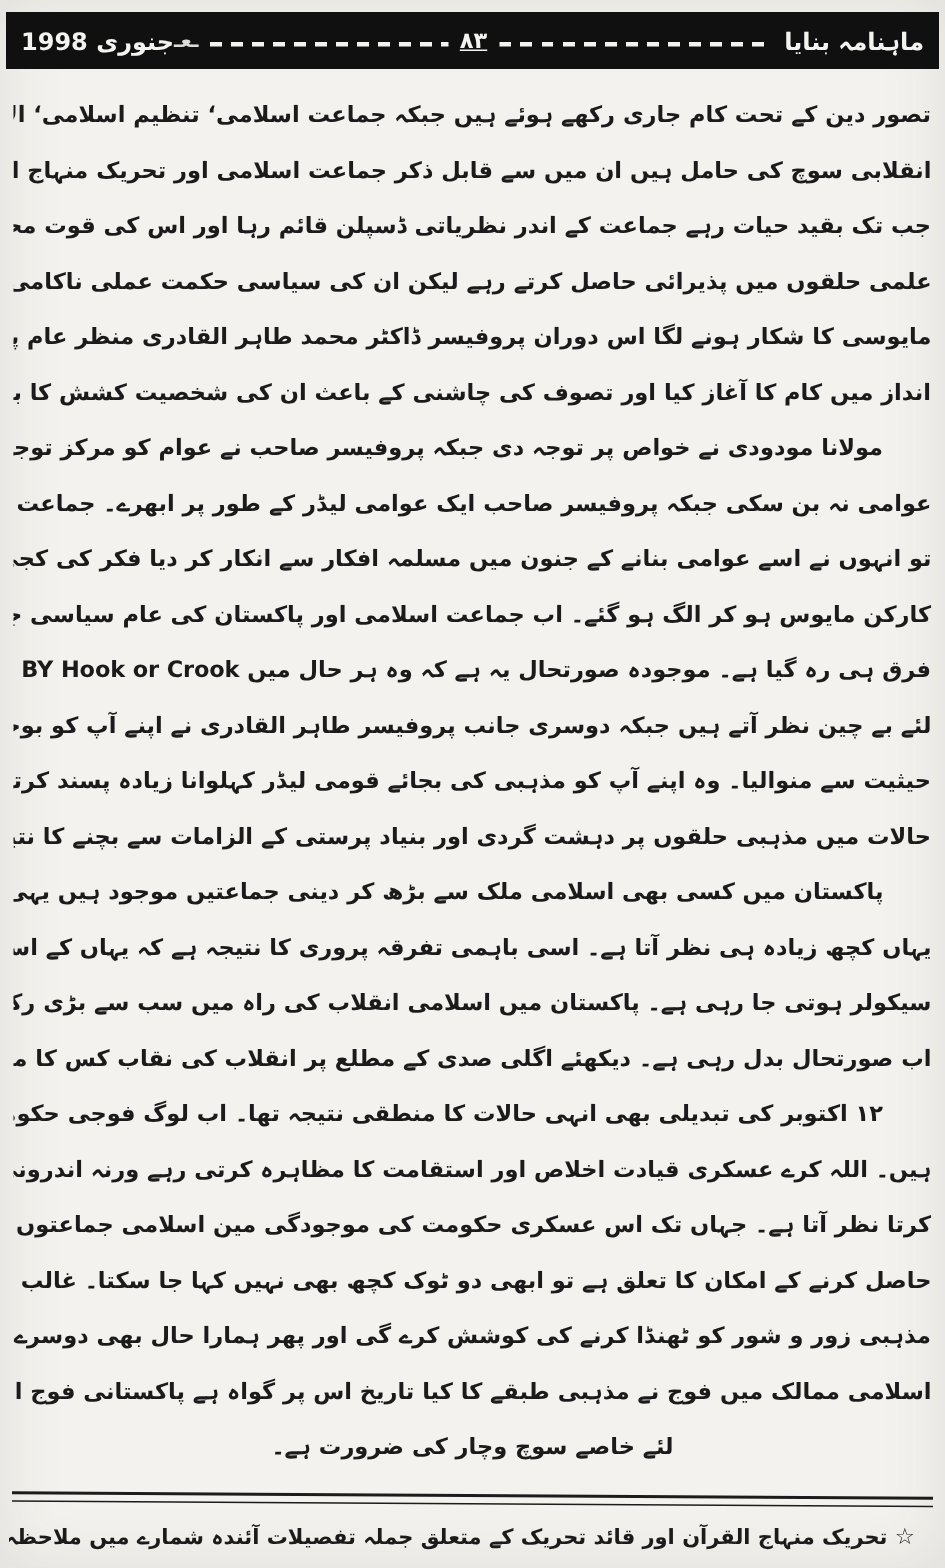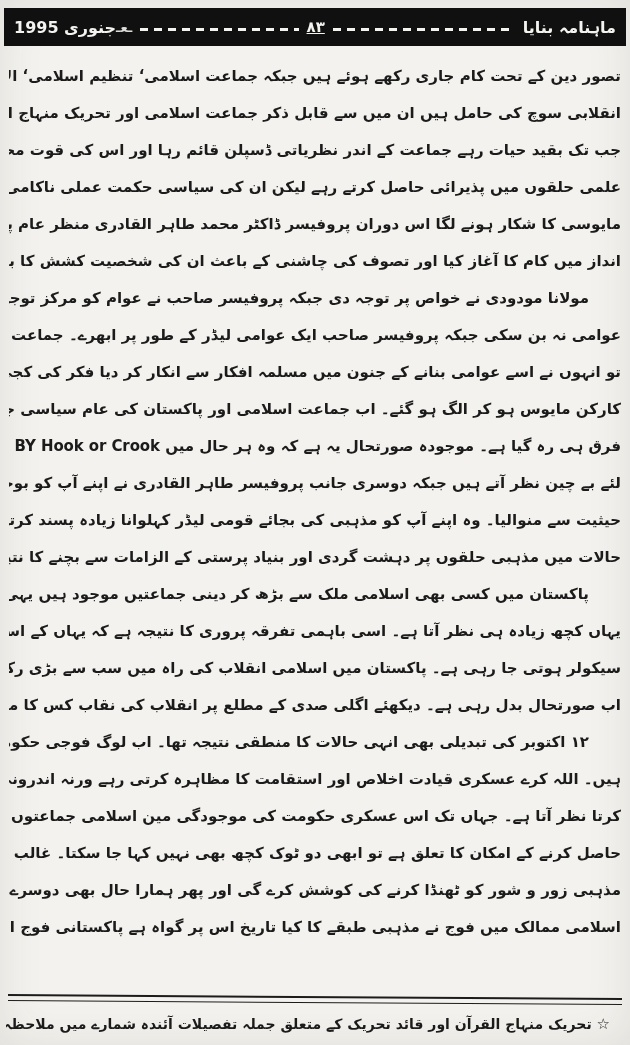--- a/index.html
+++ b/index.html
@@ -92,21 +92,21 @@
 <body>
 
 <div class="page">
 
   <div class="header-bar" dir="rtl">
     <span class="h-title">ماہنامہ بنایا</span>
     <span class="h-dashes grow-a"></span>
     <span class="h-page">۸۳</span>
     <span class="h-dashes grow-b"></span>
     <span class="h-orn">ـعـ</span>
-    <span class="h-date">جنوری 1995</span>
+    <span class="h-date">جنوری 1998</span>
   </div>
 
   <div class="body-text" dir="rtl">
       <div class="paragraph">
         <div class="line justify">تصور دین کے تحت کام جاری رکھے ہوئے ہیں جبکہ جماعت اسلامی‘ تنظیم اسلامی‘ الاخوان اور تحریک منہاج القرآن</div>
         <div class="line justify">انقلابی سوچ کی حامل ہیں ان میں سے قابل ذکر جماعت اسلامی اور تحریک منہاج القرآن کا کام ہے۔ مولانا مودودی</div>
         <div class="line justify">جب تک بقید حیات رہے جماعت کے اندر نظریاتی ڈسپلن قائم رہا اور اس کی قوت محسوس ہوتی رہی۔ مولانا کے افکار</div>
         <div class="line justify">علمی حلقوں میں پذیرائی حاصل کرتے رہے لیکن ان کی سیاسی حکمت عملی ناکامی سے دوچار ہوئی لہذا اسلام پسند طبقہ</div>
         <div class="line justify">مایوسی کا شکار ہونے لگا اس دوران پروفیسر ڈاکٹر محمد طاہر القادری منظر عام پر آگئے انہوں نے کسی کو چھیڑے بغیر جدید</div>
         <div class="line center">انداز میں کام کا آغاز کیا اور تصوف کی چاشنی کے باعث ان کی شخصیت کشش کا باعث ہوئی۔</div>
@@ -127,20 +127,21 @@
         <div class="line justify">سیکولر ہوتی جا رہی ہے۔ پاکستان میں اسلامی انقلاب کی راہ میں سب سے بڑی رکاوٹ یہی مذہبی تفرقہ ہے۔ بہر حال</div>
         <div class="line right">اب صورتحال بدل رہی ہے۔ دیکھئے اگلی صدی کے مطلع پر انقلاب کی نقاب کس کا مقدر بنتی ہے۔</div>
       </div>
       <div class="paragraph">
         <div class="line justify indent">۱۲ اکتوبر کی تبدیلی بھی انہی حالات کا منطقی نتیجہ تھا۔ اب لوگ فوجی حکومت کے اقدامات کو بغور دیکھ رہے</div>
         <div class="line justify">ہیں۔ اللہ کرے عسکری قیادت اخلاص اور استقامت کا مظاہرہ کرتی رہے ورنہ اندرونی اور بیرونی دباؤ اسے بھی بے بس</div>
         <div class="line justify">کرتا نظر آتا ہے۔ جہاں تک اس عسکری حکومت کی موجودگی مین اسلامی جماعتوں کے پنپنے اور کامیابی کی منزل</div>
         <div class="line justify">حاصل کرنے کے امکان کا تعلق ہے تو ابھی دو ٹوک کچھ بھی نہیں کہا جا سکتا۔ غالب گمان یہی ہے کہ فوج آہستہ آہستہ</div>
         <div class="line justify">مذہبی زور و شور کو ٹھنڈا کرنے کی کوشش کرے گی اور پھر ہمارا حال بھی دوسرے اسلامی ممالک کی طرح ہو گا۔ جملہ</div>
         <div class="line justify">اسلامی ممالک میں فوج نے مذہبی طبقے کا کیا تاریخ اس پر گواہ ہے پاکستانی فوج اس سے مختلف سوچ کے حامل نہیں اس</div>
+        <div class="line center">لئے خاصے سوچ وچار کی ضرورت ہے۔</div>
       </div>
     </div>
 
   <div class="footer">
     <div class="footer-rule"></div>
     <div class="footer-line" dir="rtl">
       <span class="star">☆</span>
       <span>تحریک منہاج القرآن اور قائد تحریک کے متعلق جملہ تفصیلات آئندہ شمارے میں ملاحظہ فرمائیں</span>
     </div>
   </div>

